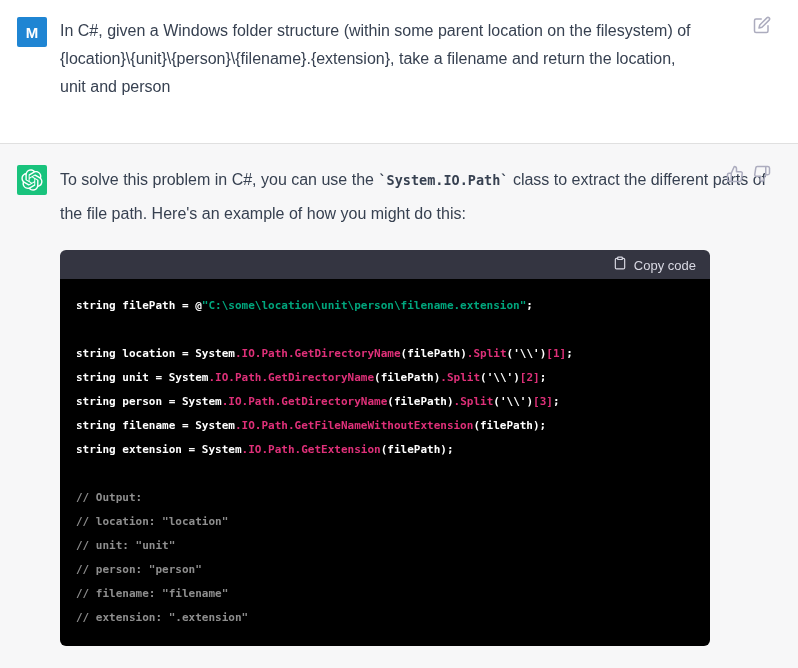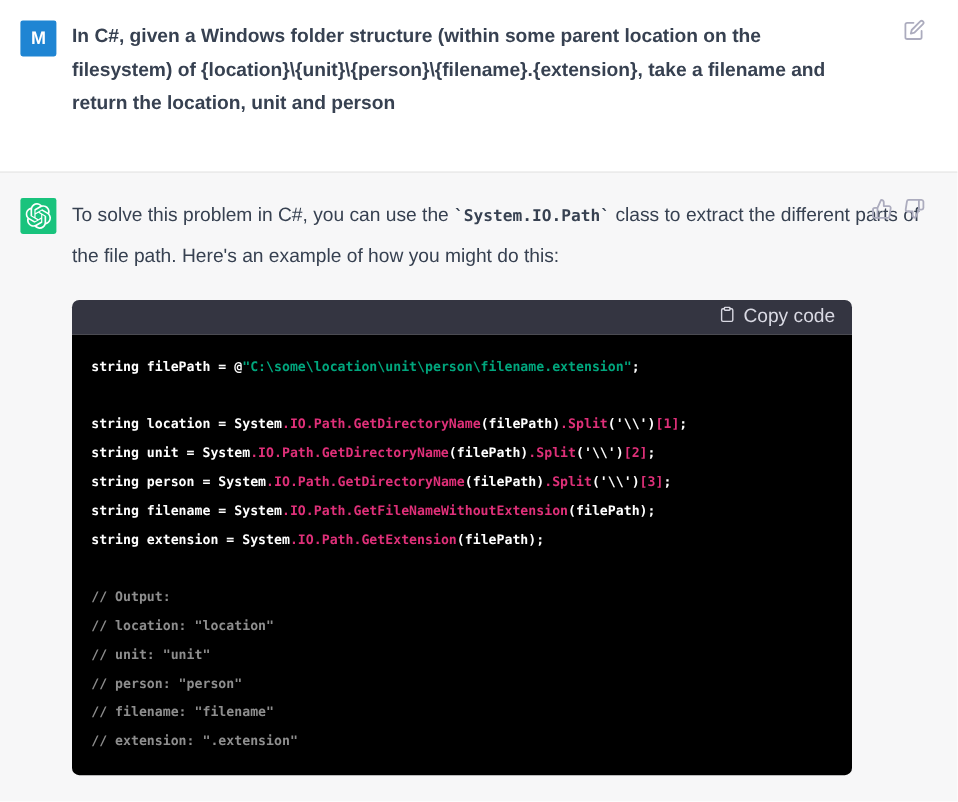--- a/index.html
+++ b/index.html
@@ -9,36 +9,36 @@
   .turn { position: relative; display: flex; gap: 13px; padding: 17px 28px 0 17px; }
   .turn.user { background: #ffffff; height: 144px; border-bottom: 1px solid rgba(0,0,0,0.12); }
   .turn.assistant { background: #f7f7f8; height: 524px; padding-top: 21px; }
 
   .avatar { flex: 0 0 30px; width: 30px; height: 30px; border-radius: 2px;
             display: flex; align-items: center; justify-content: center; color: #fff; }
   .avatar.user-av { background: var(--user-avatar-bg, #1f85d3); font-size: 15px; font-weight: bold; }
   .avatar.gpt-av { background: var(--assistant-avatar-bg, #19c37d); padding: 4px; }
   .avatar.gpt-av svg { width: 22px; height: 22px; display: block; }
 
-  .msg { width: 662px; font-size: 16px; line-height: 28px; color: #374151; padding-right: 26px; font-weight: bold; }
+  .msg { width: 662px; font-size: 16px; line-height: 28px; color: #374151; padding-right: 26px; }
 
   .assistant-body { width: 714px; }
   .assistant-para { font-size: 16px; line-height: 34px; color: #374151; margin: -2px 0 0 0; padding-right: 0; }
   .inline-code { font-family: "DejaVu Sans Mono", monospace; font-weight: bold; font-size: 13.5px; color: #374151; }
 
   .corner-actions { position: absolute; top: 16px; right: 27px; display: flex; gap: 9px; }
   .icon-btn { background: none; border: none; cursor: pointer; padding: 0; line-height: 0; color: #acacbe; }
   .icon-btn svg { width: 18px; height: 18px; stroke: #acacbe; }
 
   .code-block { width: 650px; margin-top: 19px; font-size: 13px; border-radius: 6px; }
   .code-header { background: var(--code-header-bg, #343541); color: #d9d9e3; height: 29px;
                  border-radius: 6px 6px 0 0; display: flex; align-items: center;
                  justify-content: flex-end; padding: 0 14px; font-size: 12px; }
-  .copy-btn { display: flex; align-items: flex-start; gap: 7px; background: none; border: none;
-              color: #d9d9e3; font-size: 16px; cursor: pointer; font-family: "Liberation Sans", sans-serif; }
+  .copy-btn { display: flex; align-items: flex-end; gap: 7px; background: none; border: none;
+              color: #d9d9e3; font-size: 13px; cursor: pointer; font-family: "Liberation Sans", sans-serif; }
   .copy-btn svg { width: 14px; height: 14px; stroke: #d9d9e3; }
   .code-body { background: var(--code-body-bg, #000000); border-radius: 0 0 6px 6px;
                padding: 15px 16px 16px 16px; height: 367px; overflow: hidden;
                font-family: "DejaVu Sans Mono", monospace; font-weight: bold;
                font-size: 11px; line-height: 24px; color: #ffffff; }
   .code-line { height: 24px; white-space: pre; }
   .tok-p { color: #ffffff; }
   .tok-s { color: var(--code-string, #00a67d); }
   .tok-m { color: var(--code-member, #df3079); }
   .tok-c { color: var(--code-comment, #8e8e8e); font-weight: bold; text-align: center; }

